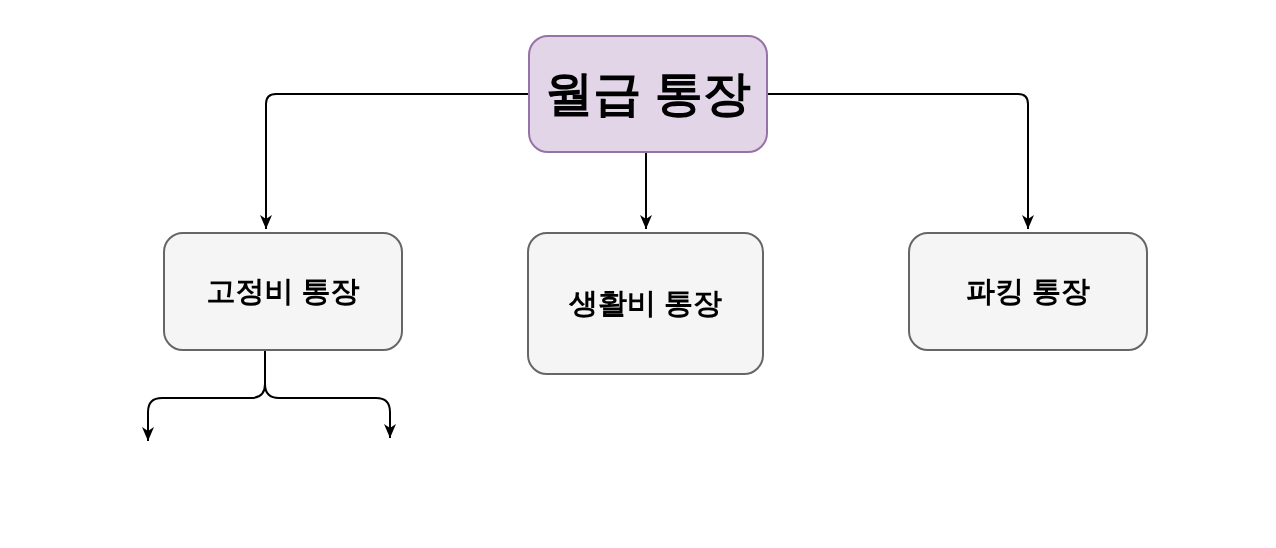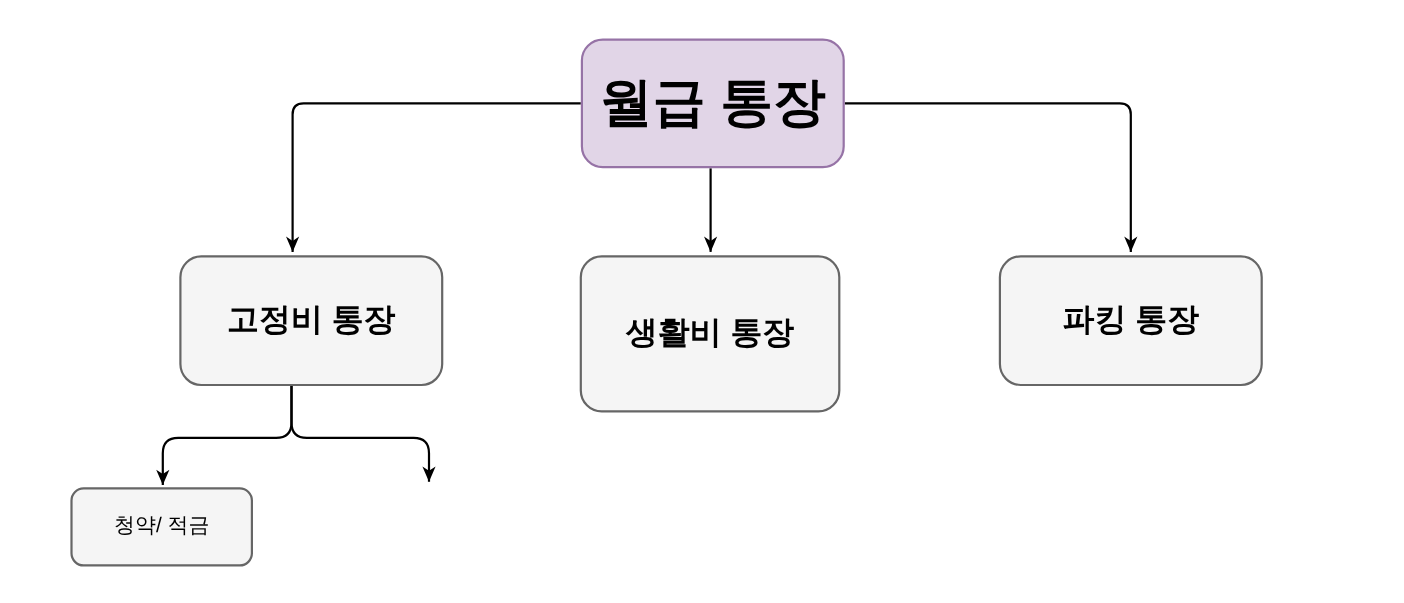--- a/index.html
+++ b/index.html
@@ -96,18 +96,15 @@
   </div>
 
   <div class="node node--mid" style="left:527px; top:232px; width:237px; height:143px;">
     <span class="label">생활비 통장</span>
   </div>
 
   <div class="node node--mid" style="left:908px; top:232px; width:240px; height:119px;">
     <span class="label">파킹 통장</span>
   </div>
 
-  <div class="node node--leaf" style="left:64px; top:443px; width:166px; height:72px;">
-    <span class="label">청약/ 적금</span>
-  </div>
 
 
 </div>
 
 </body></html>

